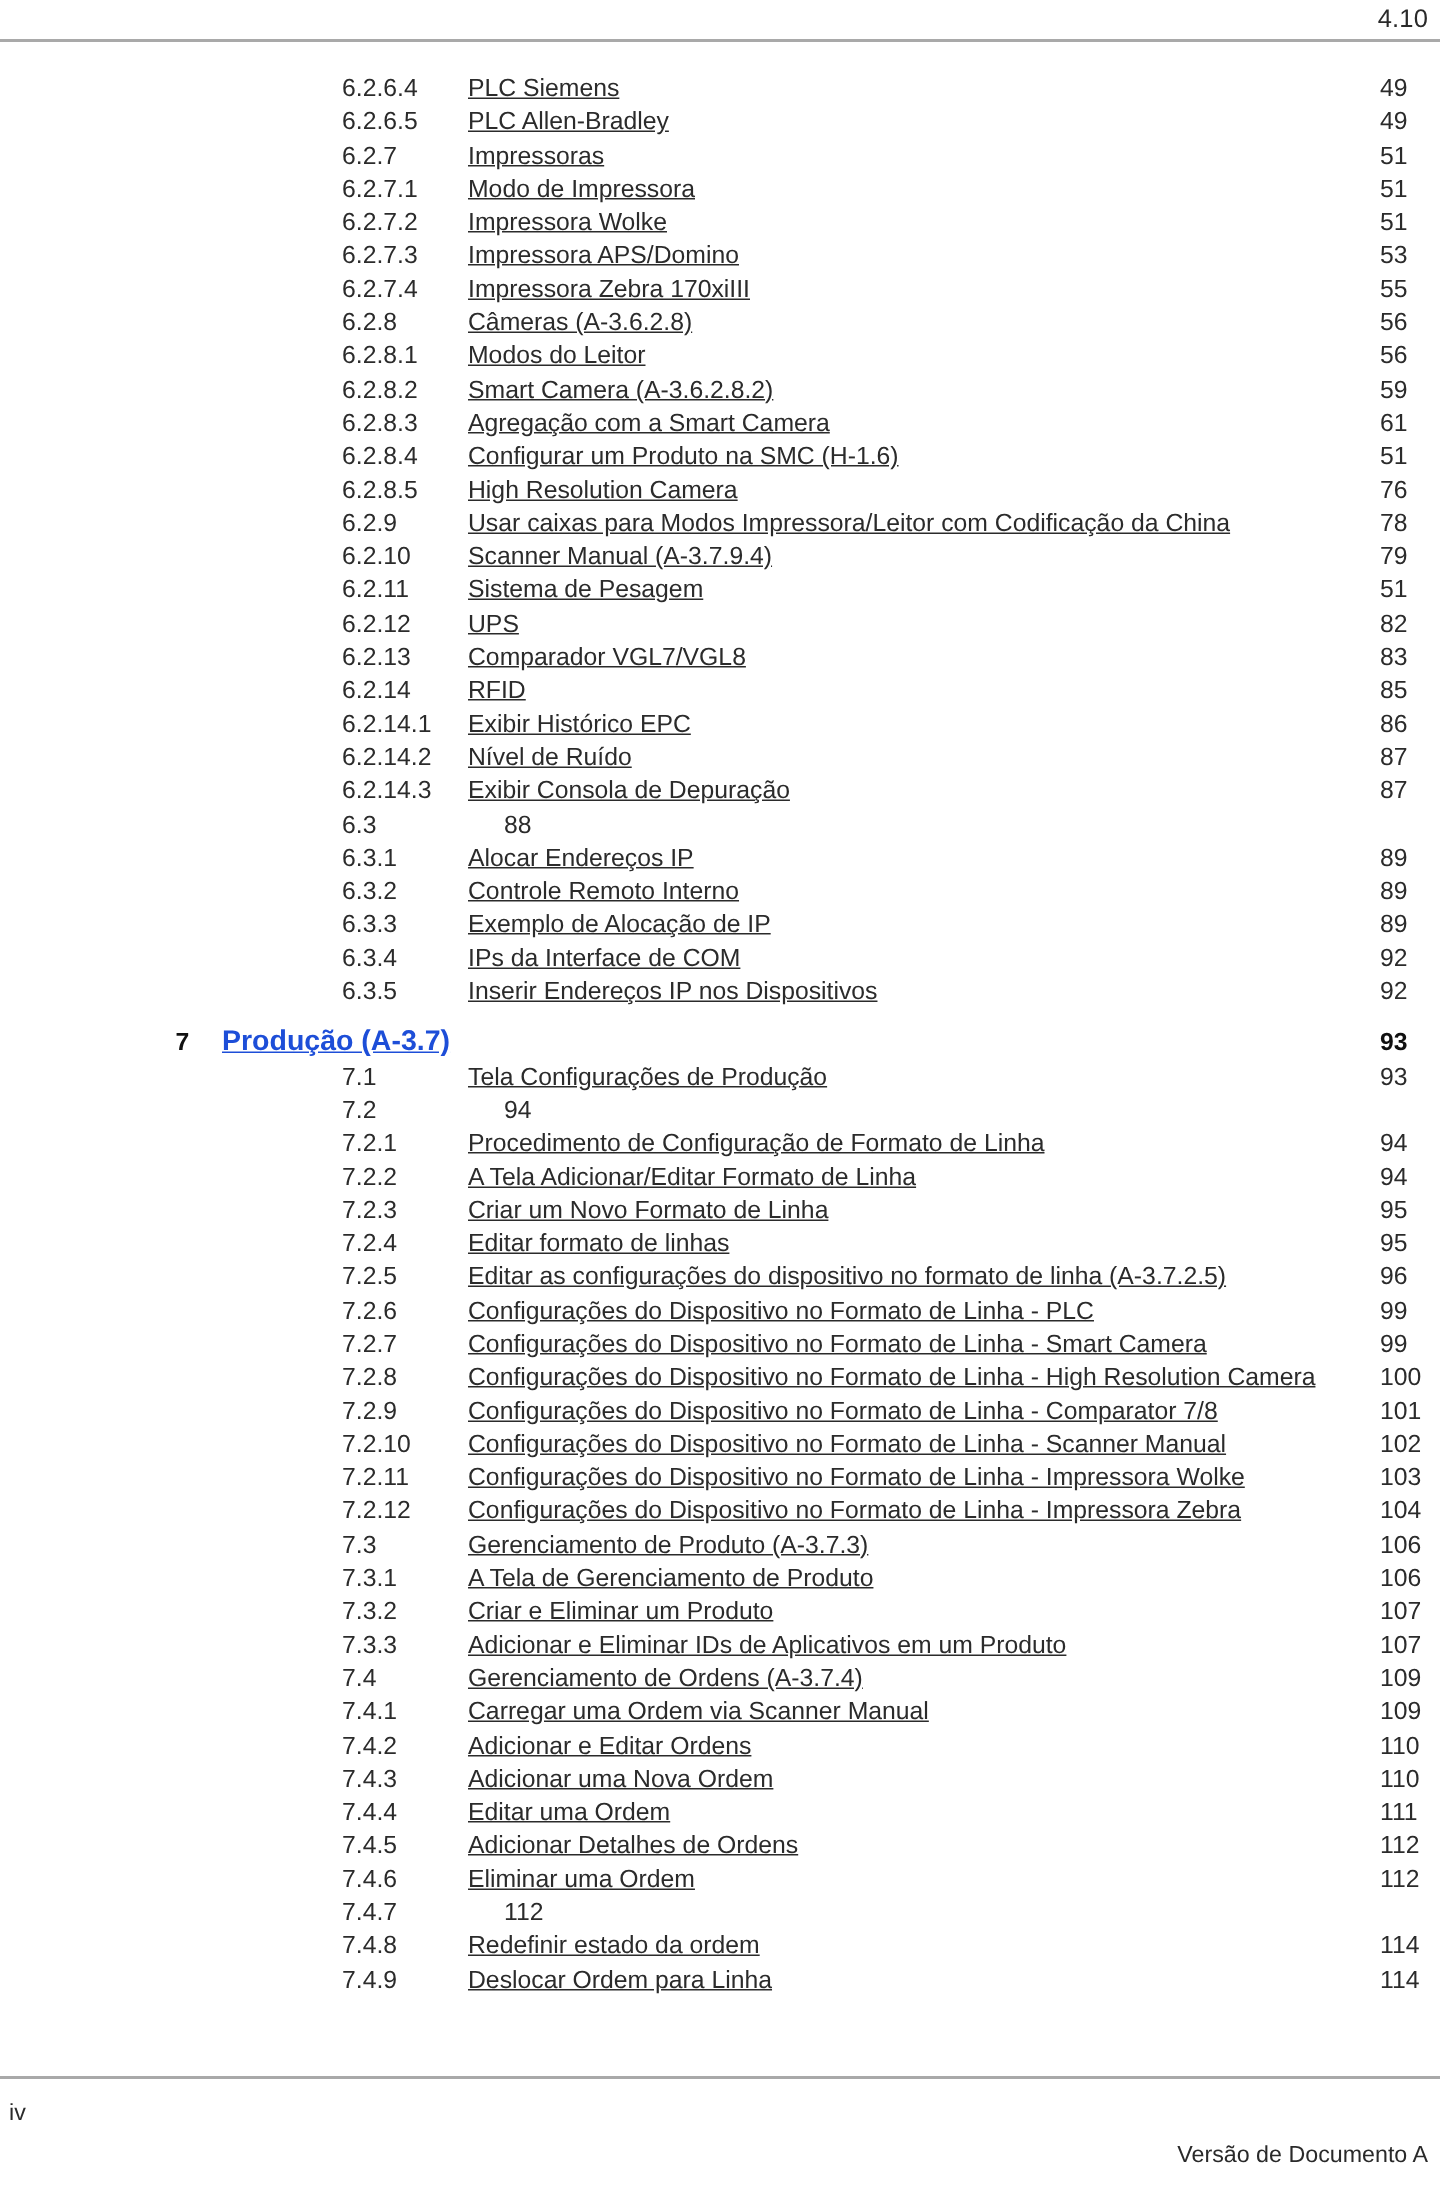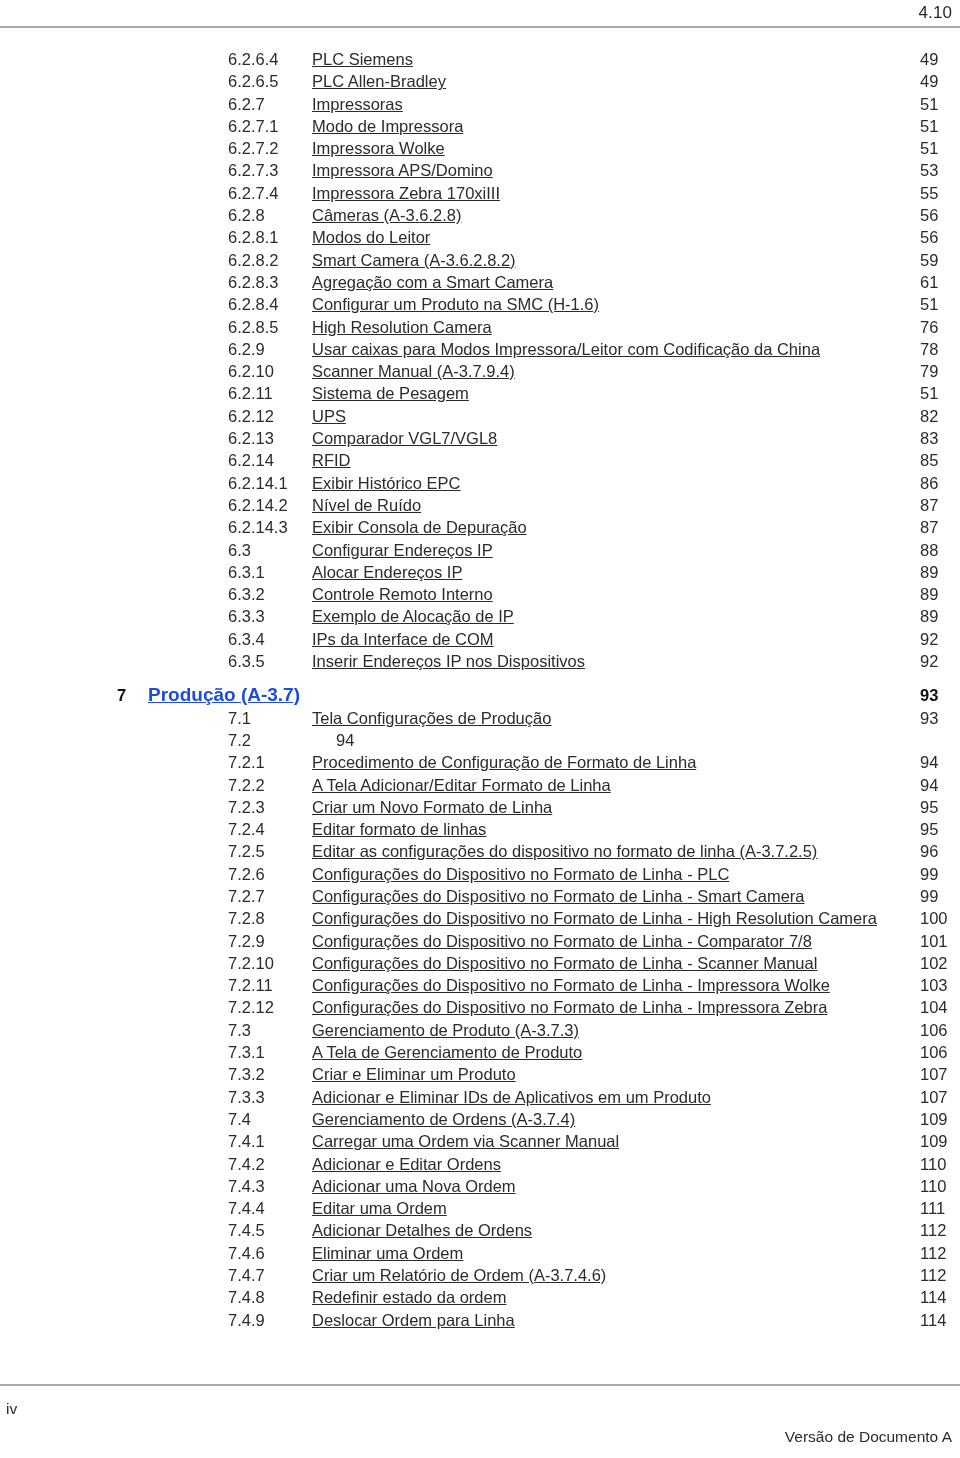--- a/index.html
+++ b/index.html
@@ -253,21 +253,20 @@
       <span class="title">Nível de Ruído</span>
       <span class="page">87</span>
     </div>
     <div class="toc-row">
       <span class="num">6.2.14.3</span>
       <span class="title">Exibir Consola de Depuração</span>
       <span class="page">87</span>
     </div>
     <div class="toc-row">
       <span class="num">6.3</span>
-      <span class="title">Configurar Endereços IP</span>
       <span class="page">88</span>
     </div>
     <div class="toc-row">
       <span class="num">6.3.1</span>
       <span class="title">Alocar Endereços IP</span>
       <span class="page">89</span>
     </div>
     <div class="toc-row">
       <span class="num">6.3.2</span>
       <span class="title">Controle Remoto Interno</span>
@@ -412,21 +411,20 @@
       <span class="title">Adicionar Detalhes de Ordens</span>
       <span class="page">112</span>
     </div>
     <div class="toc-row">
       <span class="num">7.4.6</span>
       <span class="title">Eliminar uma Ordem</span>
       <span class="page">112</span>
     </div>
     <div class="toc-row">
       <span class="num">7.4.7</span>
-      <span class="title">Criar um Relatório de Ordem (A-3.7.4.6)</span>
       <span class="page">112</span>
     </div>
     <div class="toc-row">
       <span class="num">7.4.8</span>
       <span class="title">Redefinir estado da ordem</span>
       <span class="page">114</span>
     </div>
     <div class="toc-row">
       <span class="num">7.4.9</span>
       <span class="title">Deslocar Ordem para Linha</span>

